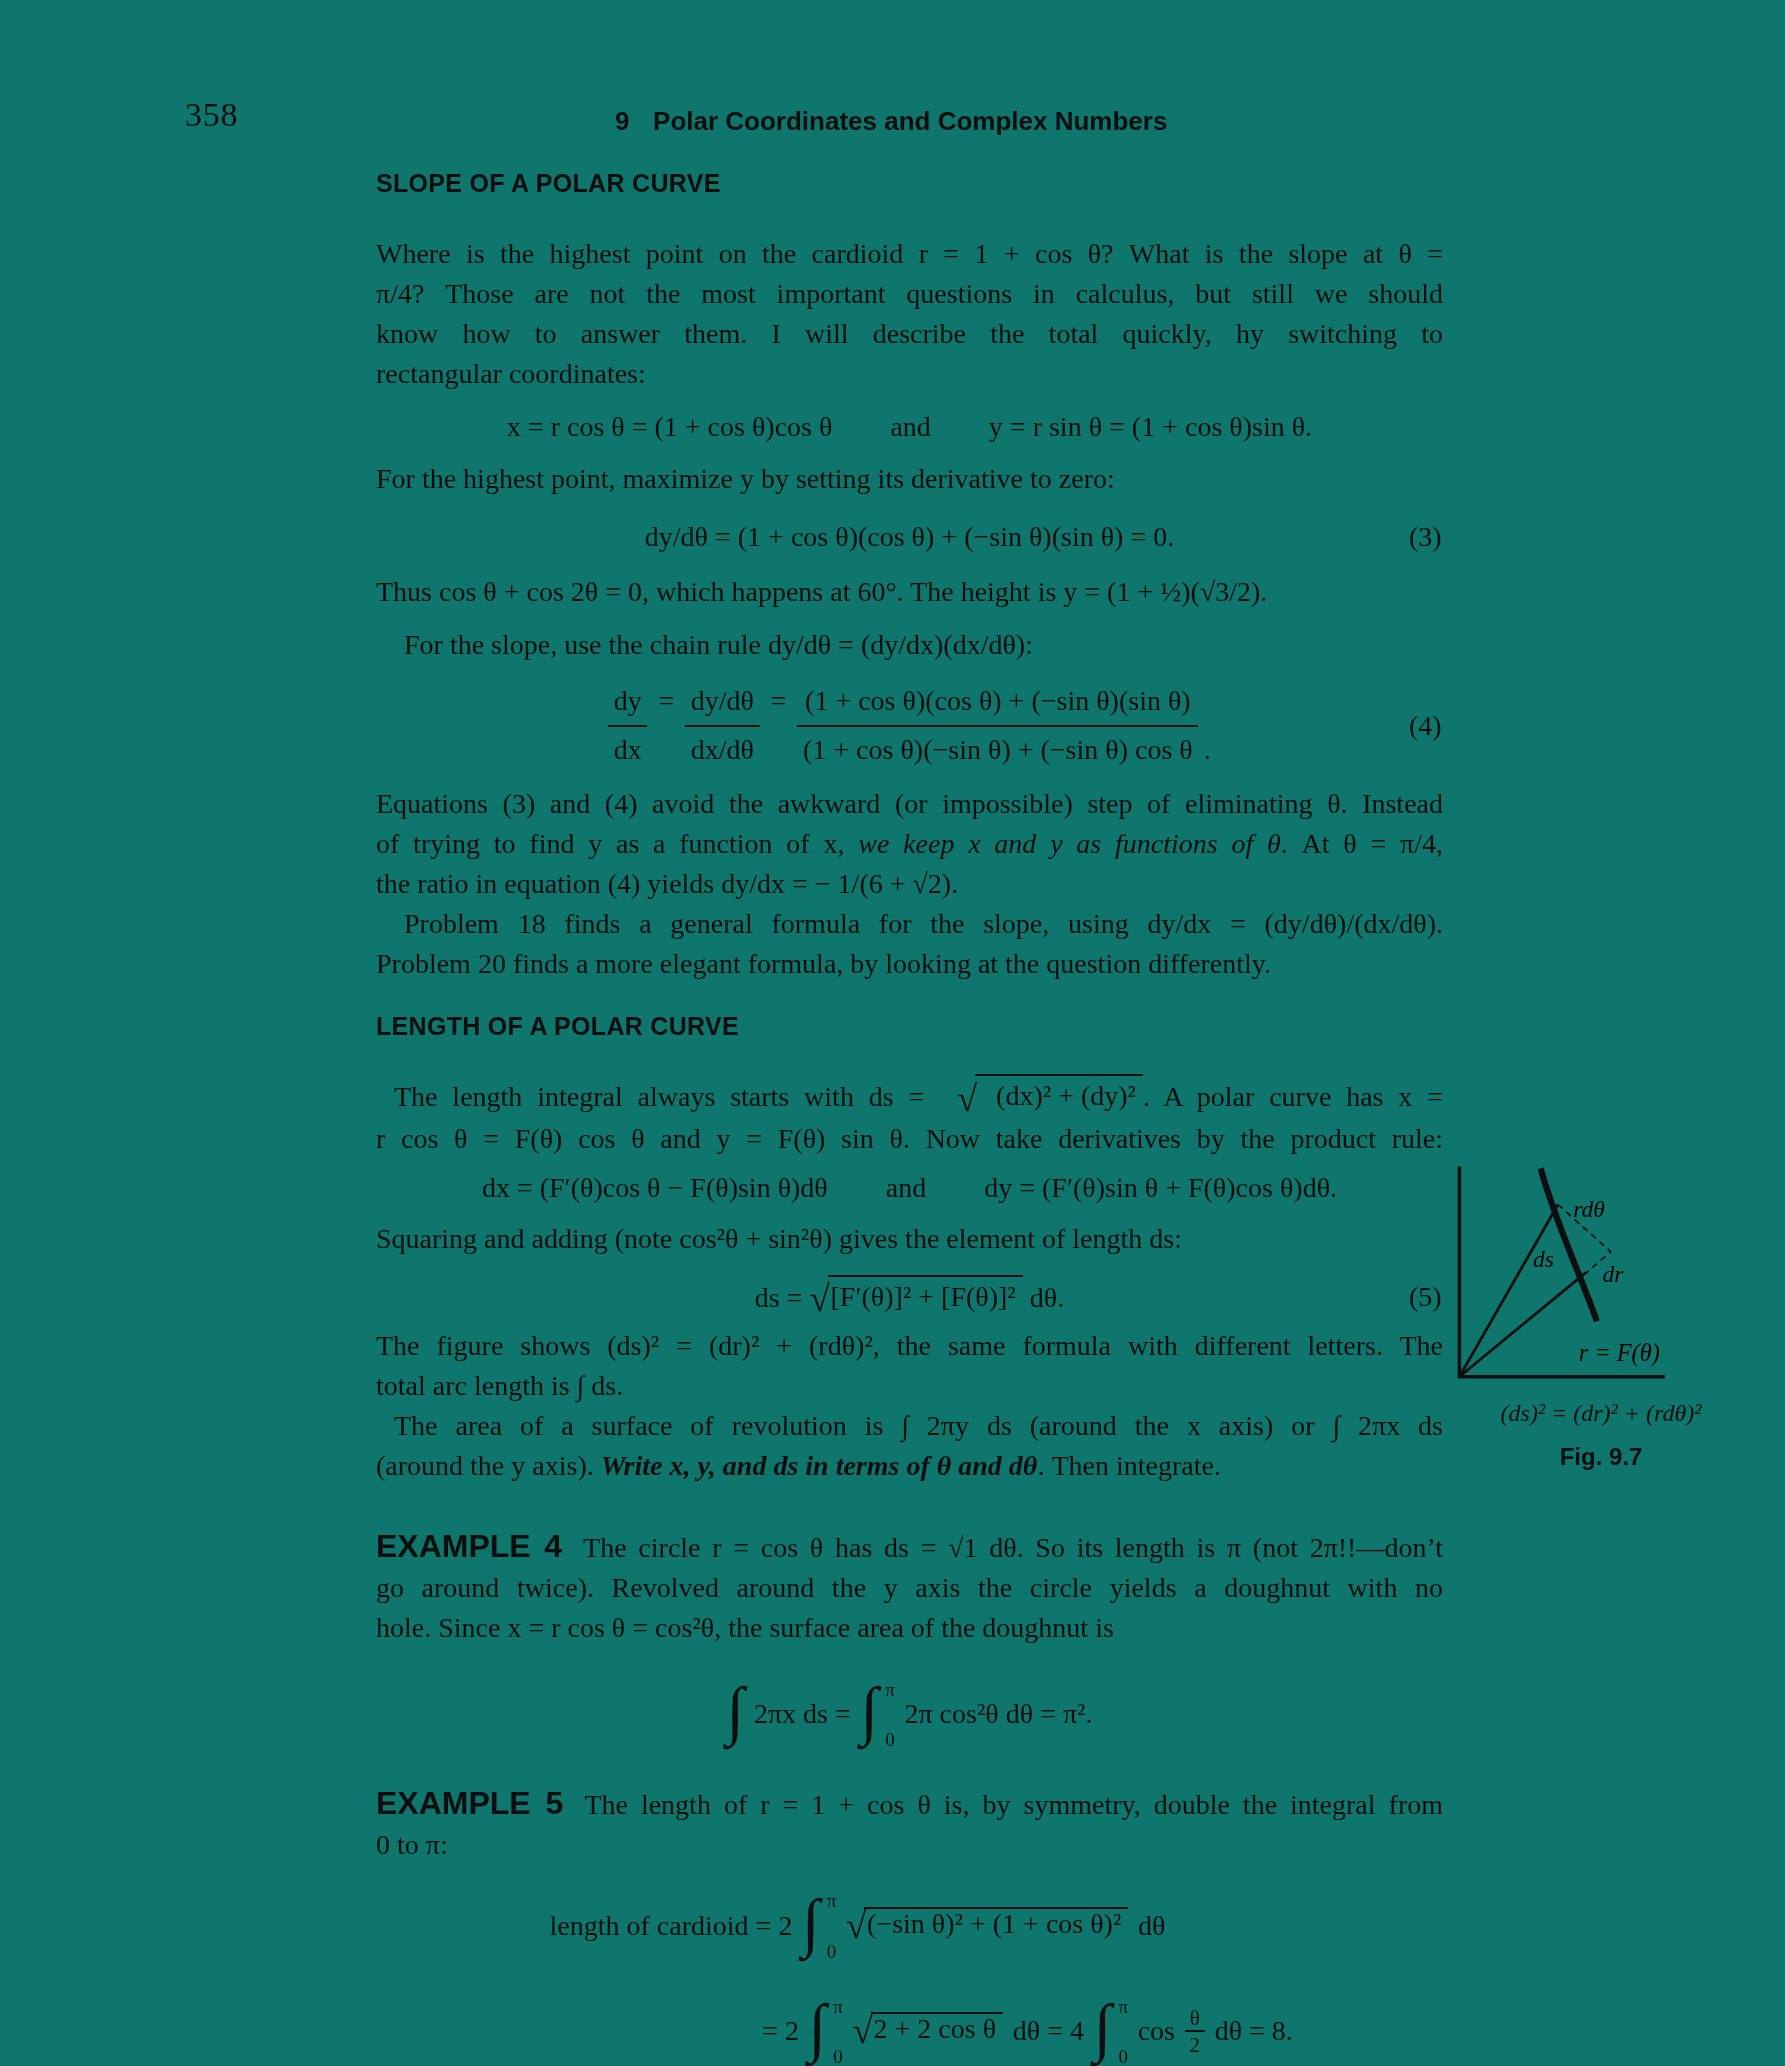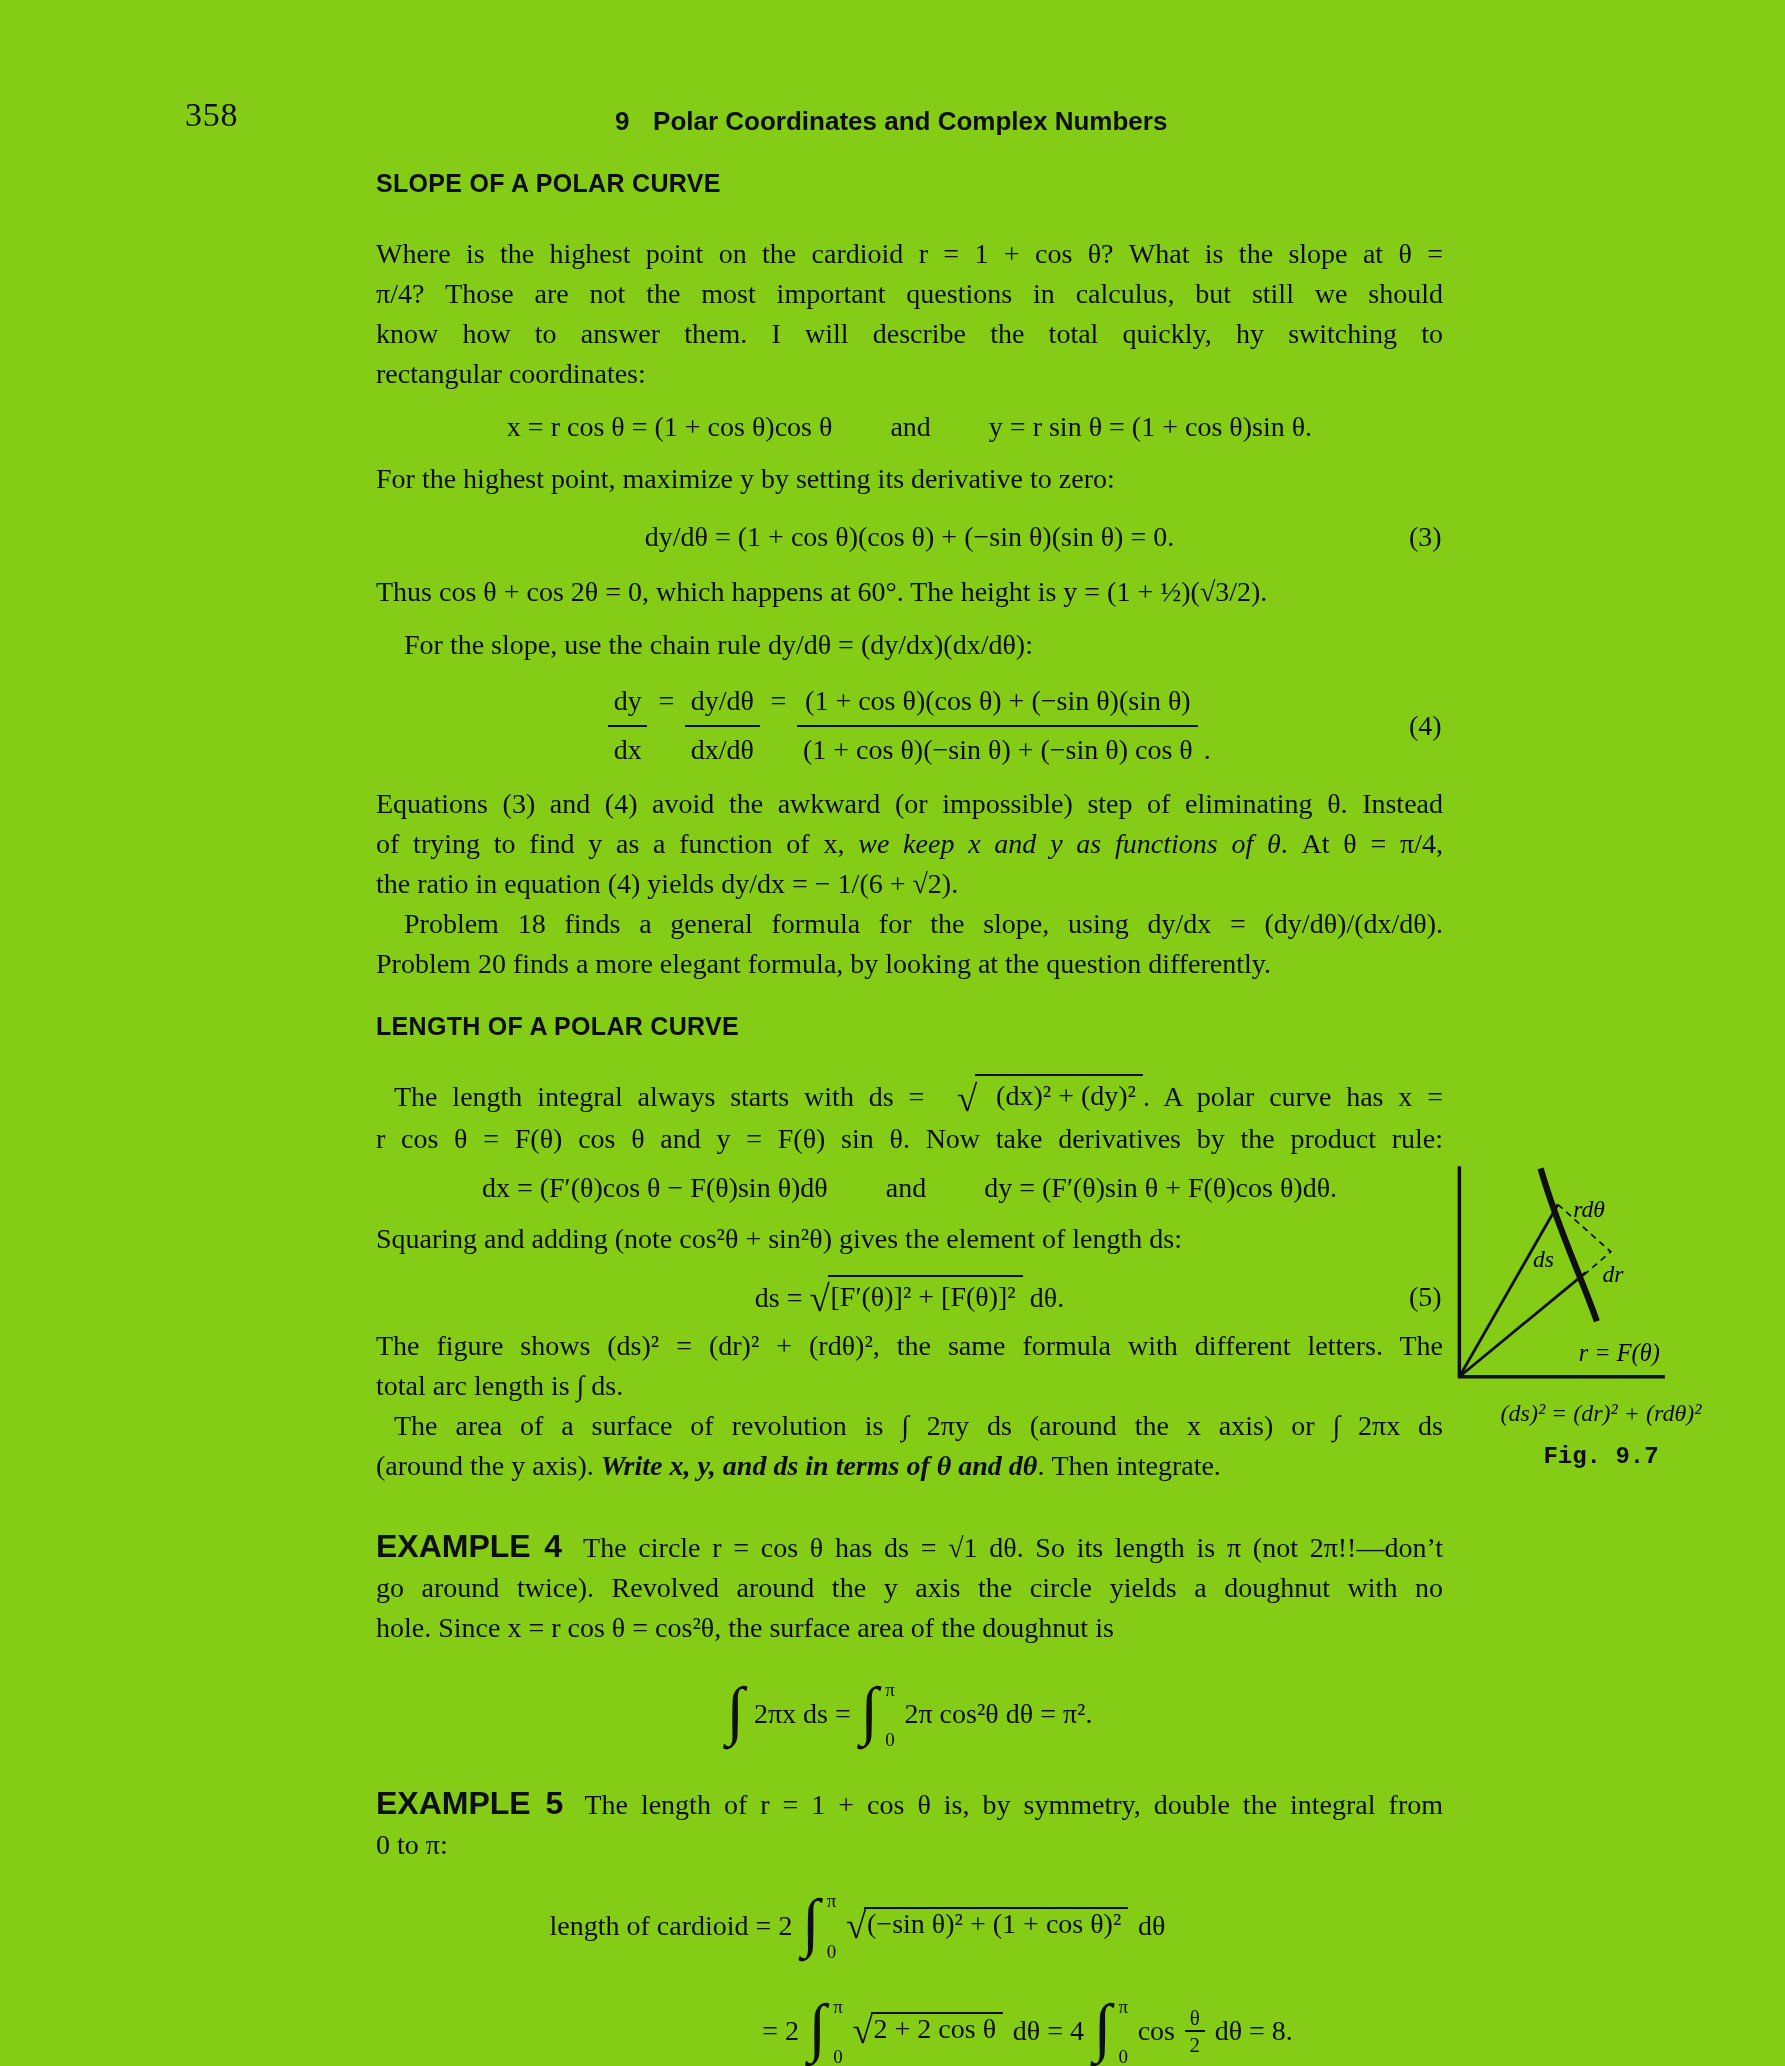--- a/index.html
+++ b/index.html
@@ -1,17 +1,17 @@
 <!DOCTYPE html>
 <html style="font-size:11px"><head>
 <meta charset="utf-8">
 <style>
   html,body { margin:0; padding:0; background:#888; }
   .page {
-    position:relative; width:1785px; height:2066px; background:#84cc16;
+    position:relative; width:1785px; height:2066px; background:#0f766e;
     color:#0e0e0e; font-family:"Liberation Serif", serif; font-size:28px;
     overflow:hidden; margin:0 auto;
   }
   .pagenum { position:absolute; left:185px; top:96px; font-size:34px; letter-spacing:0.7px; }
   .chapter { position:absolute; left:615px; top:106px;
     font-family:"Liberation Sans", sans-serif; font-weight:700; font-size:26px; }
   .chapter .chnum { margin-right:23.6px; }
   .column { position:absolute; left:376px; top:169px; width:1067px; }
 
   .shead { font-family:"Liberation Sans", sans-serif;
@@ -60,21 +60,21 @@
   .sp-ex5 { margin-top:23.6px; }
   .exlabel { font-family:"Liberation Sans", sans-serif; font-weight:700;
     font-size:32px; margin-right:21px; }
   .sp-ex4eq { margin:21px 0 19.5px 0; height:90px; }
   .sp-ex5eq1 { margin-top:12.5px; height:97px; padding-right:104px; }
   .sp-ex5eq2 { margin-top:8.3px; height:97px; padding-left:236px; }
 
   .figure { position:absolute; left:1448px; top:1149px; width:306px; text-align:center; }
   .figure svg { display:block; }
   .figform { font-size:24px; font-style:italic; margin-top:8.3px; white-space:nowrap; }
-  .figcap { font-family:Liberation Mono, monospace; font-weight:700;
+  .figcap { font-family:Liberation Sans, sans-serif; font-weight:700;
     font-size:24px; margin-top:15.3px; }
   .svglab { font-style:italic; font-family:"Liberation Serif", serif; }
 </style>
 </head>
 <body>
 
 <div class="page">
 
   <div class="pagenum">358</div>
   <div class="chapter"><span class="chnum">9</span><span>Polar Coordinates and Complex Numbers</span></div>

